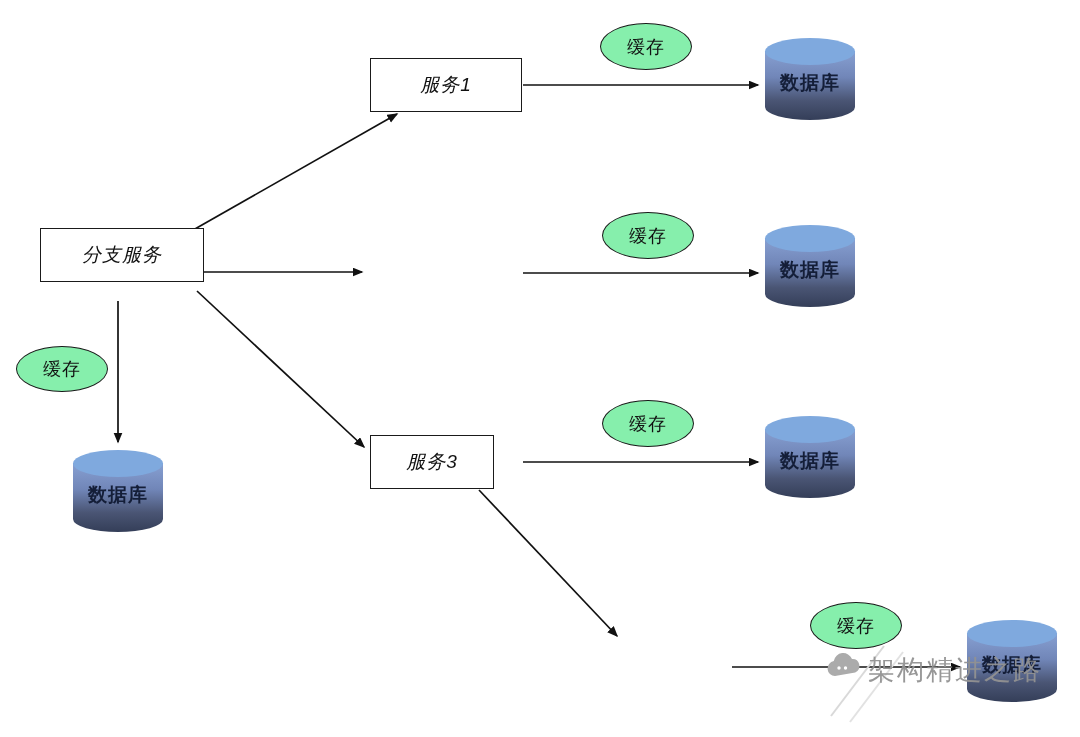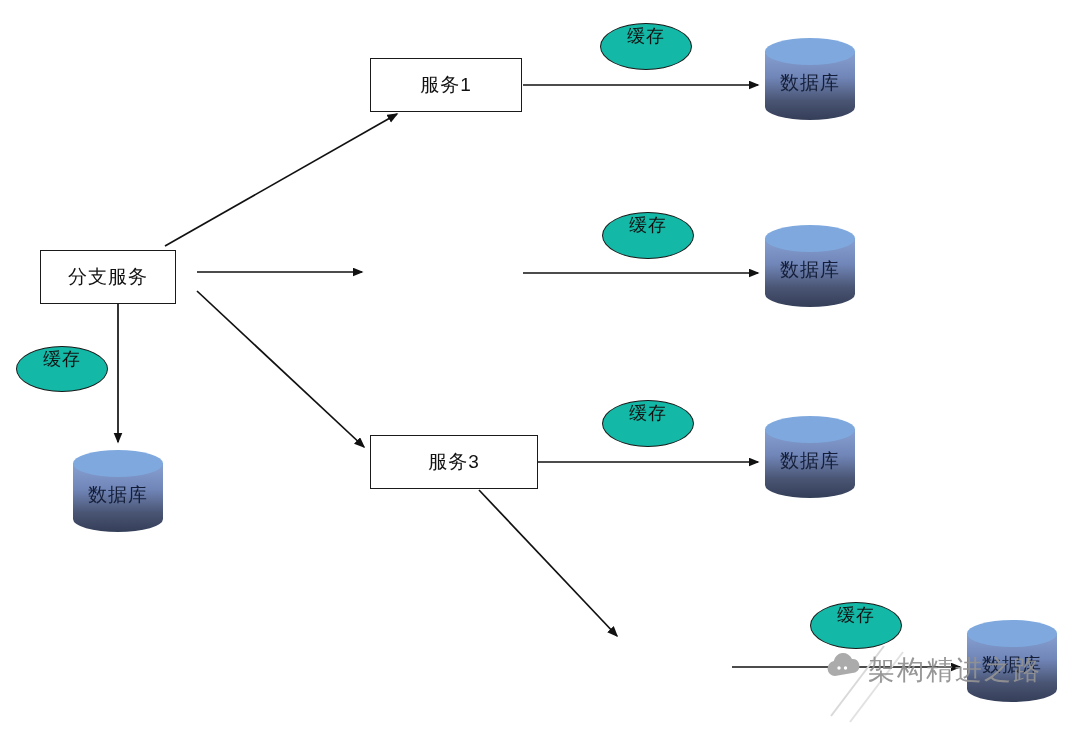--- a/index.html
+++ b/index.html
@@ -4,40 +4,40 @@
 <style>
   html,body{margin:0;padding:0;background:#fff;}
   .canvas{
     position:relative;width:1080px;height:737px;background:#ffffff;
     font-family:"Liberation Sans","DejaVu Sans",sans-serif;overflow:hidden;
   }
   .arrow-layer{position:absolute;left:0;top:0;width:1080px;height:737px;z-index:1;}
   .node{
     position:absolute;z-index:2;background:#ffffff;border:1.7px solid #1a1a1a;
     display:flex;align-items:center;justify-content:center;
-    font-size:19px;color:#111;letter-spacing:1px;box-sizing:border-box;
+    font-size:19px;color:#111;letter-spacing:1px;box-sizing:border-box;font-style:italic;
   }
   .cache{
-    position:absolute;z-index:2;background:#14b8a6;border:1.6px solid #1a1a1a;
-    border-radius:50%;display:flex;justify-content:center;
+    position:absolute;z-index:2;background:#86efac;border:1.6px solid #1a1a1a;
+    border-radius:50%;display:flex;align-items:center;justify-content:center;
     font-size:18px;color:#111;letter-spacing:1px;box-sizing:border-box;
   }
   .db{position:absolute;z-index:2;width:90px;height:95px;}
   .db-body{
     position:absolute;left:0;top:13px;width:90px;height:69px;
     background:linear-gradient(180deg,#87a0d2 0%,#7186b8 38%,#4a5574 72%,#343e58 100%);
     border-radius:0 0 45px 45px / 0 0 13px 13px;
   }
   .db-top{
     position:absolute;left:0;top:0;width:90px;height:27px;border-radius:50%;
     background:#7fa9de;
   }
   .db-label{
     position:absolute;left:0;top:32px;width:90px;text-align:center;
-    font-size:19px;color:#141e38;font-weight:400;letter-spacing:1px;z-index:3;
+    font-size:19px;color:#141e38;font-weight:700;letter-spacing:1px;z-index:3;
   }
   .watermark{
     position:absolute;left:826px;top:652px;z-index:5;display:flex;align-items:flex-start;gap:6px;
     color:rgba(145,145,145,0.95);font-size:27px;letter-spacing:2px;white-space:nowrap;
   }
 </style>
 </head>
 <body>
 
 <div class="canvas">
@@ -55,30 +55,30 @@
     <line x1="523" y1="85" x2="758" y2="85" stroke="#111" stroke-width="1.7" marker-end="url(#arrow)"></line>
     <line x1="523" y1="273" x2="758" y2="273" stroke="#111" stroke-width="1.7" marker-end="url(#arrow)"></line>
     <line x1="523" y1="462" x2="758" y2="462" stroke="#111" stroke-width="1.7" marker-end="url(#arrow)"></line>
     <line x1="479" y1="490" x2="617" y2="636" stroke="#111" stroke-width="1.7" marker-end="url(#arrow)"></line>
     <line x1="732" y1="667" x2="960" y2="667" stroke="#111" stroke-width="1.7" marker-end="url(#arrow)"></line>
 
     <line x1="831" y1="716" x2="884" y2="646" stroke="#d9d9d9" stroke-width="2"></line>
     <line x1="850" y1="722" x2="903" y2="652" stroke="#e2e2e2" stroke-width="2"></line>
   </svg>
 
-  <div class="node" style="left:40px;top:250px;width:136px;height:54px">
+  <div class="node" style="left:40px;top:228px;width:164px;height:54px">
     <span>分支服务</span>
   </div>
 
   <div class="node" style="left:370px;top:58px;width:152px;height:54px">
     <span>服务1</span>
   </div>
 
 
-  <div class="node" style="left:370px;top:435px;width:168px;height:54px">
+  <div class="node" style="left:370px;top:435px;width:124px;height:54px">
     <span>服务3</span>
   </div>
 
 
   <div class="cache" style="left:16px;top:346px;width:92px;height:46px">
     <span>缓存</span>
   </div>
 
   <div class="cache" style="left:600px;top:23px;width:92px;height:47px">
     <span>缓存</span>

